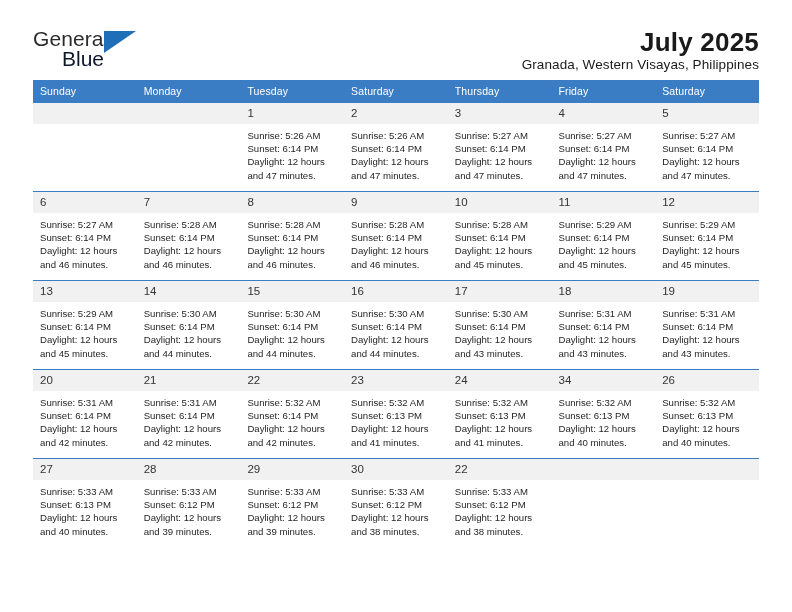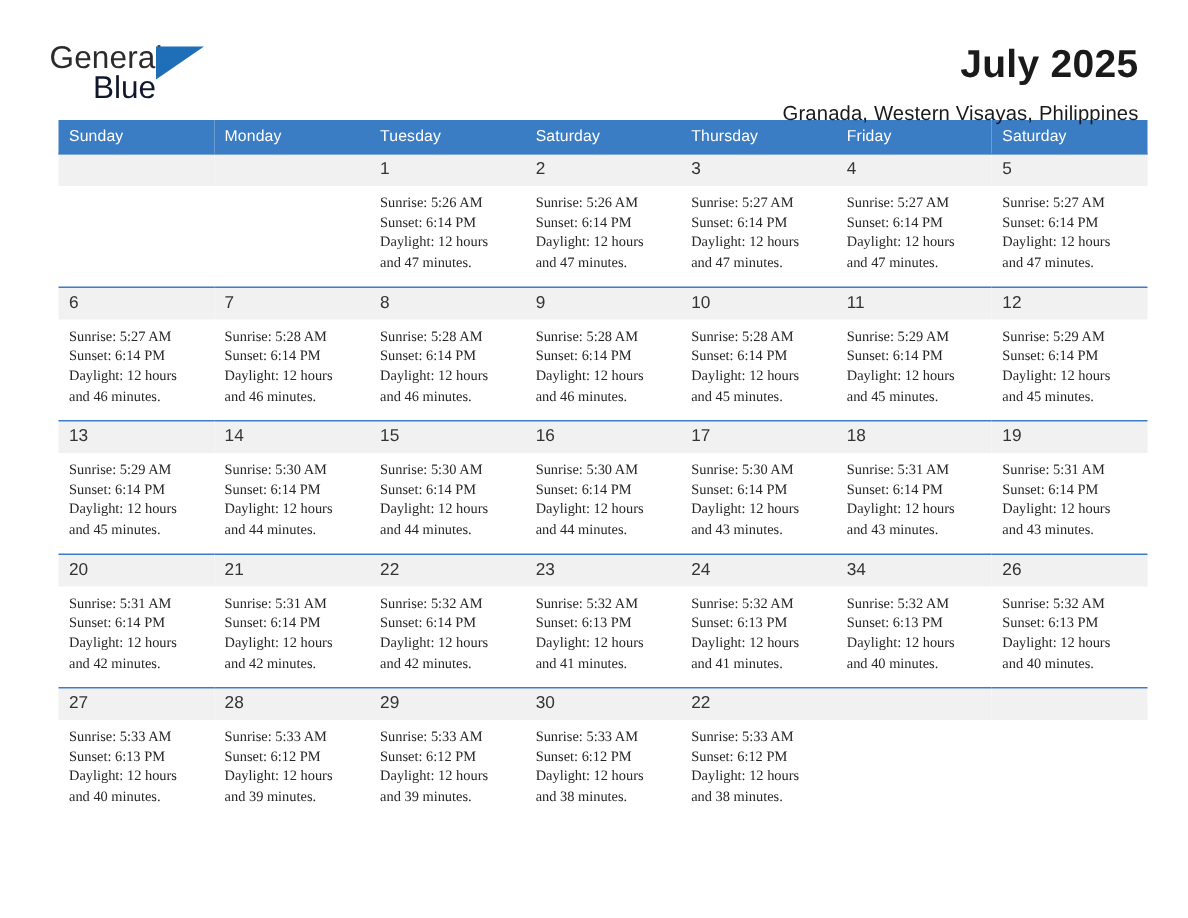--- a/index.html
+++ b/index.html
@@ -72,31 +72,29 @@
   .cal-title {
     font-size: 26px;
     font-weight: bold;
     color: #1a1a1a;
     line-height: 1.1;
     letter-spacing: 0.2px;
   }
   .cal-subtitle {
     font-size: 13.5px;
     color: #1a1a1a;
-    margin-top: 11px;
     letter-spacing: 0.1px;
   }
 
   
   .calendar {
     width: 726px;
     border-collapse: collapse;
     table-layout: fixed;
     margin-top: 10px;
-    margin-left: 6px;
   }
   .calendar th {
     background: #3b7dc4;
     color: #ffffff;
     font-size: 10.5px;
     font-weight: normal;
     text-align: left;
     padding: 5px 0 5px 7px;
     height: 11px;
     letter-spacing: 0.1px;
@@ -120,21 +118,20 @@
     line-height: 13px;
   }
   .daynum.empty {
     color: transparent;
   }
   .cell-body {
     padding: 5px 6px 0 7px;
     font-size: 9.6px;
     line-height: 13.2px;
     color: #262626;
-    font-family: Liberation Serif, serif;
   }
   .cell-body div {
     white-space: nowrap;
   }
   .cell-empty .cell-body {
     visibility: hidden;
   }
 </style>
 </head>
 <body>

